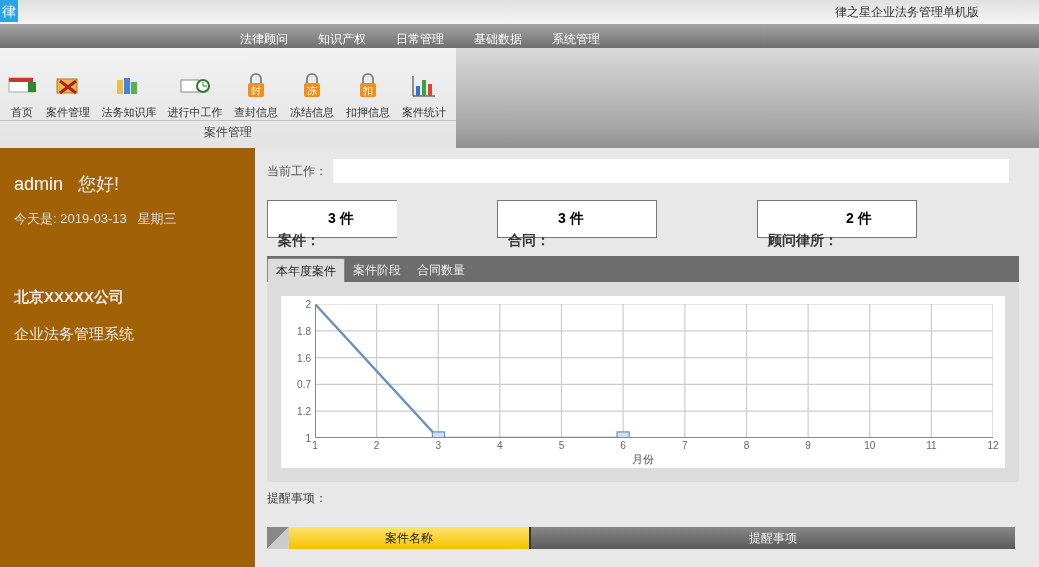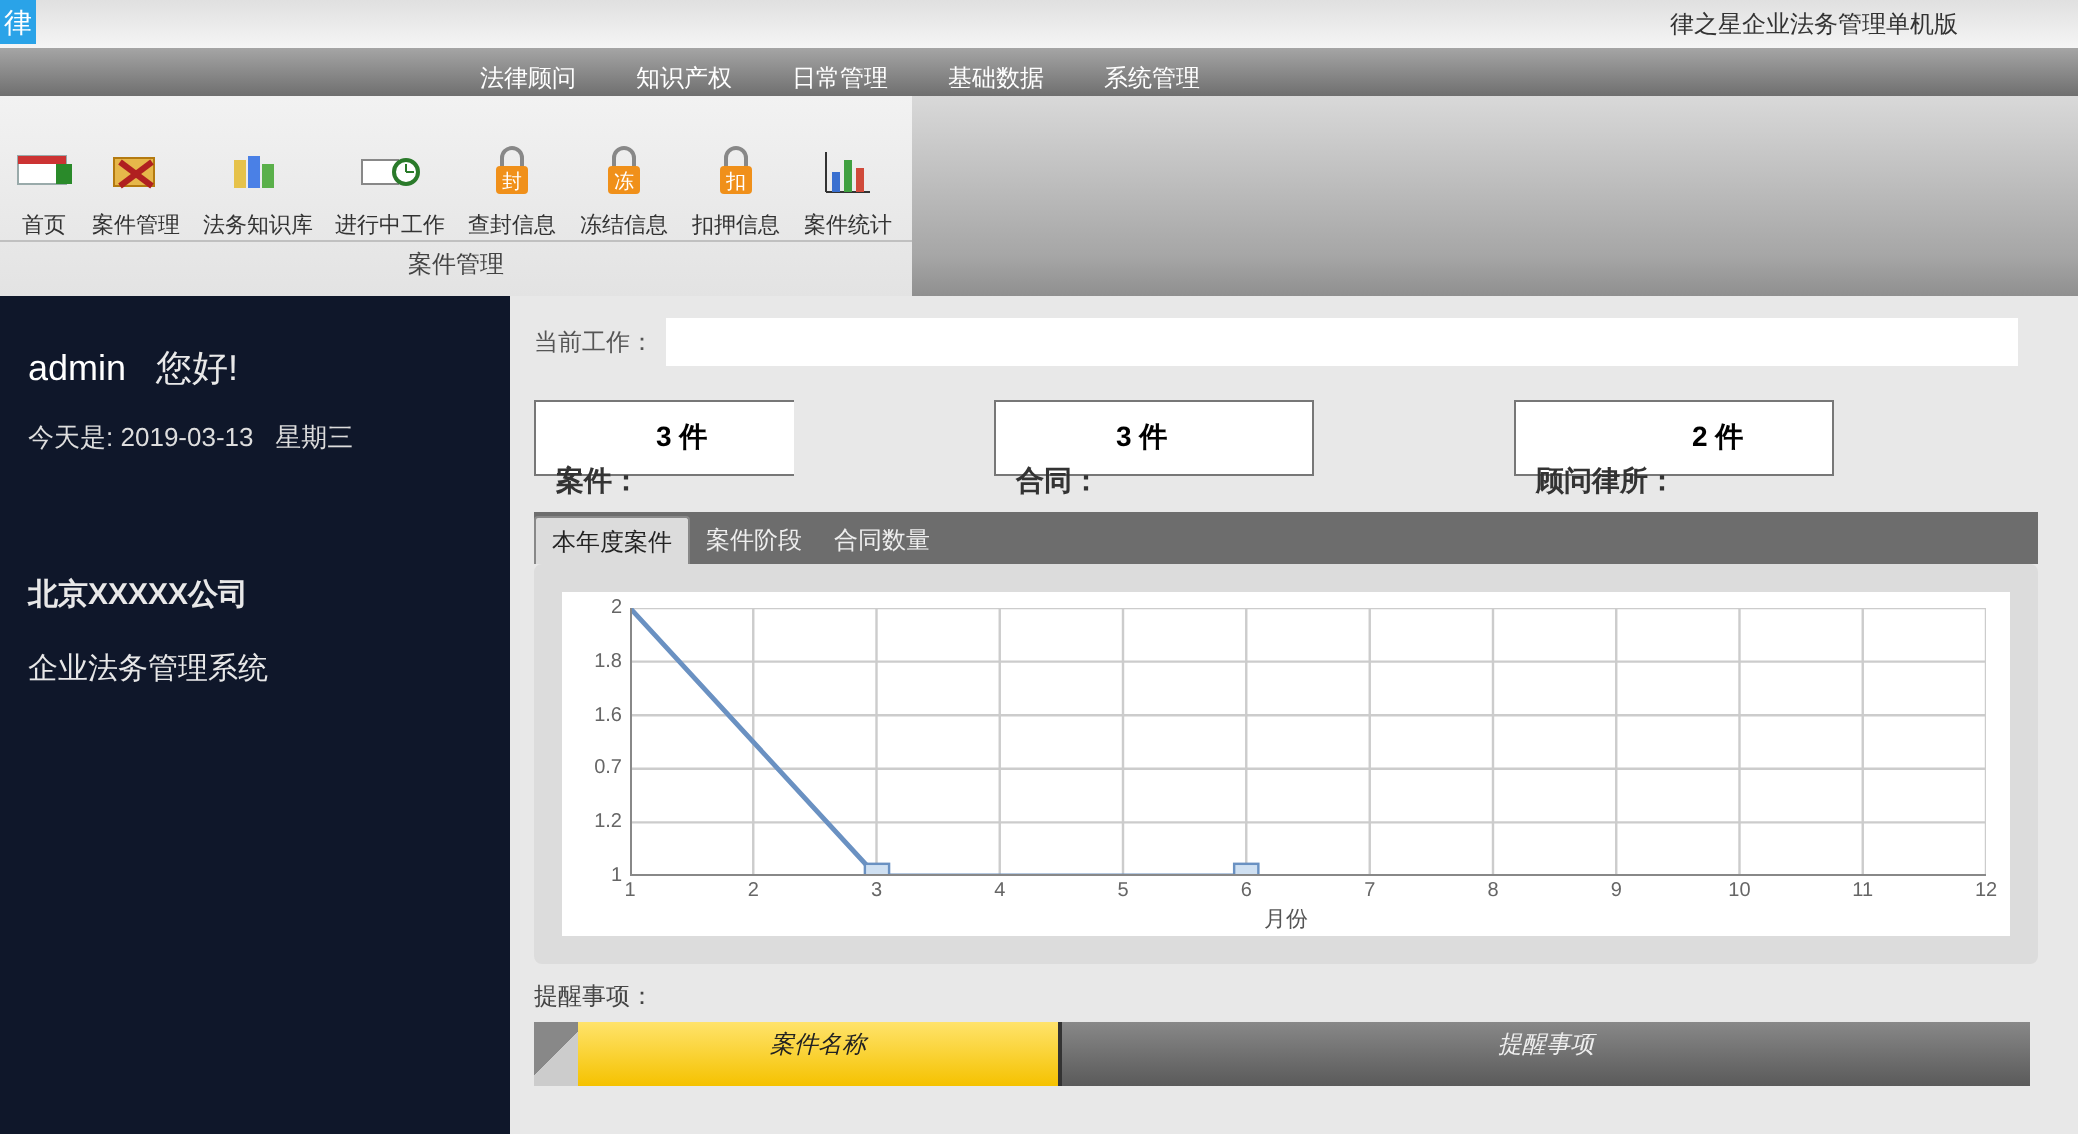--- a/index.html
+++ b/index.html
@@ -38,21 +38,21 @@
   .tool-buttons { height:72px; display:flex; align-items:flex-end; padding:6px 4px 0 4px;}
   .tbtn { text-align:center; font-size:11px; color:#333; cursor:pointer; display:flex; flex-direction:column; align-items:center; justify-content:flex-end;}
   .tbtn .ic { width:30px; height:30px; margin-bottom:4px; display:flex; align-items:center; justify-content:center;}
   .toolbar-group-label {
     text-align:center; font-size:12px; color:#444; height:26px; line-height:22px;
     border-top:1px solid #c0c0c0;
   }
   
   .content { height: 419px; display:flex;}
   .leftpane {
-    width:255px; background:#0f172a; color:#e8e8e8; padding:24px 14px 4px 14px;
+    width:255px; background:#a16207; color:#e8e8e8; padding:24px 14px 4px 14px;
   }
   .greeting { font-size:18px; margin-bottom:14px;}
   .greeting .user { color:#fff;}
   .today { font-size:13px; margin-bottom:60px; color:#ddd;}
   .company { font-size:15px; font-weight:bold; margin-bottom:18px;}
   .systemname { font-size:15px; font-weight:normal;}
   
   .mainpane { flex:1; background:#e8e8e8; position:relative; padding:10px 0 0 12px;}
   .currwork { font-size:12px; color:#555; display:flex; align-items:center; height:26px;}
   .currwork .wb { flex:1; height:24px; background:#fff; margin-left:6px; margin-right:30px;}
@@ -78,21 +78,21 @@
   .dataline { fill:none; stroke:#6a91c2; stroke-width:2;}
   .datapt { fill:#cfe0f2; stroke:#6a91c2; stroke-width:1;}
   .xlabels { position:absolute; left:34px; right:12px; bottom:14px; height:14px; font-size:10px; color:#666;}
   .xlabels span { position:absolute; transform:translateX(-50%);}
   .ylabels { position:absolute; left:4px; top:8px; bottom:30px; width:28px; font-size:10px; color:#666;}
   .ylabels span { position:absolute; right:2px; transform:translateY(50%);}
   .xaxis-title { position:absolute; bottom:1px; left:0; right:0; text-align:center; font-size:11px; color:#555;}
   
   .remindlbl { font-size:12px; color:#444; margin-top:8px;}
   .remindhdr {
-    height:32px; display:flex; margin-top:4px; margin-right:24px;font-style:italic;
+    height:22px; display:flex; margin-top:20px; margin-right:24px;
   }
   .rh-corner { width:22px; background:linear-gradient(135deg,#888 50%,#ccc 50%);}
   .rh1 { width:240px; background:linear-gradient(#ffe36b,#f5c200); text-align:center; font-size:12px; line-height:22px; color:#222;}
   .rh-gap { width:2px; background:#333;}
   .rh2 { flex:1; background:linear-gradient(#888,#5a5a5a); text-align:center; font-size:12px; line-height:22px; color:#eee;}
 </style>
 </head>
 <body>
 
 <div class="titlebar">

